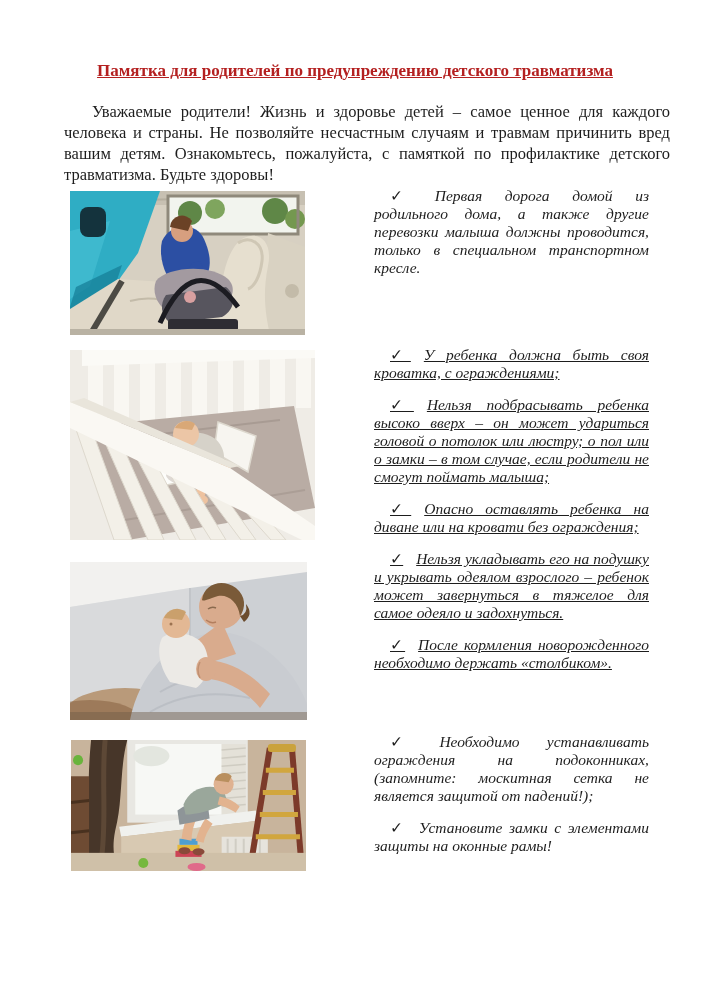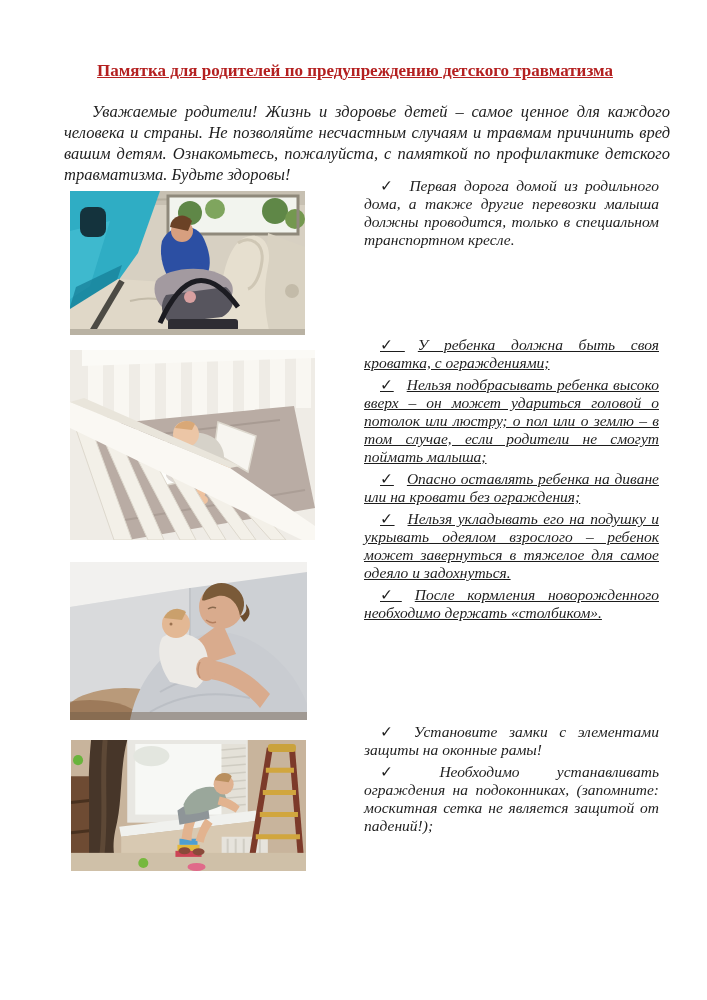--- a/index.html
+++ b/index.html
@@ -8,31 +8,31 @@
     background:#ffffff; overflow:hidden;
     font-family:"Liberation Serif", serif; color:#1d1d1d;
   }
   .doc-title {
     position:absolute; left:60px; top:49px; width:590px;
     text-align:center; font-weight:bold; font-size:17px; line-height:21px;
     color:#b42020; text-decoration:underline;
   }
   .intro {
     position:absolute; left:64px; top:84px; width:606px;
-    font-style:italic; font-size:16.5px; line-height:21px;
+    font-size:16.5px; line-height:21px;
     text-align:justify; text-indent:28px; white-space:pre-line;
   }
   .col {
     position:absolute; left:360px; width:303px;
     font-style:italic; font-size:15.5px; line-height:18px; text-align:justify;
   }
   .col-1 { top:173px; }
   .col-2 { top:332px;text-decoration:underline; }
   .col-3 { top:719px; }
-  .bullet { margin:4px; text-indent:16px; }
+  .bullet { margin:14px; text-indent:16px; }
   .check { font-style:normal; padding-right:13px; }
   figure.photo { position:absolute; margin:0; }
   figure.photo svg { display:block; width:100%; height:100%; }
   .photo-1 { left:70px;  top:191px; width:235px; height:144px; }
   .photo-2 { left:70px;  top:350px; width:245px; height:190px; }
   .photo-3 { left:70px;  top:562px; width:237px; height:158px; }
   .photo-4 { left:71px;  top:740px; width:235px; height:131px; }
 </style>
 </head>
 <body>
@@ -239,35 +239,35 @@
     <p class="bullet">
       <span class="check">✓</span><span>Первая дорога домой из родильного дома, а также другие перевозки малыша должны проводится, только в специальном транспортном кресле.</span>
     </p>
   </div>
 
   <div class="col col-2">
     <p class="bullet">
       <span class="check">✓</span><span>У ребенка должна быть своя кроватка, с ограждениями;</span>
     </p>
     <p class="bullet">
-      <span class="check">✓</span><span>Нельзя подбрасывать ребенка высоко вверх – он может удариться головой о потолок или люстру; о пол или о землю – в том случае, если родители не смогут поймать малыша;</span>
+      <span class="check">✓</span><span>Нельзя подбрасывать ребенка высоко вверх – он может удариться головой о потолок или люстру; о пол или о замки – в том случае, если родители не смогут поймать малыша;</span>
     </p>
     <p class="bullet">
       <span class="check">✓</span><span>Опасно оставлять ребенка на диване или на кровати без ограждения;</span>
     </p>
     <p class="bullet">
       <span class="check">✓</span><span>Нельзя укладывать его на подушку и укрывать одеялом взрослого – ребенок может завернуться в тяжелое для самое одеяло и задохнуться.</span>
     </p>
     <p class="bullet">
       <span class="check">✓</span><span>После кормления новорожденного необходимо держать «столбиком».</span>
     </p>
   </div>
 
   <div class="col col-3">
     <p class="bullet">
+      <span class="check">✓</span><span>Необходимо устанавливать ограждения на подоконниках, (запомните: москитная сетка не является защитой от падений!);</span>
+    </p>
+    <p class="bullet">
       <span class="check">✓</span><span>Установите замки с элементами защиты на оконные рамы!</span>
     </p>
-    <p class="bullet">
-      <span class="check">✓</span><span>Необходимо устанавливать ограждения на подоконниках, (запомните: москитная сетка не является защитой от падений!);</span>
-    </p>
   </div>
 
 </div>
 
 </body></html>

